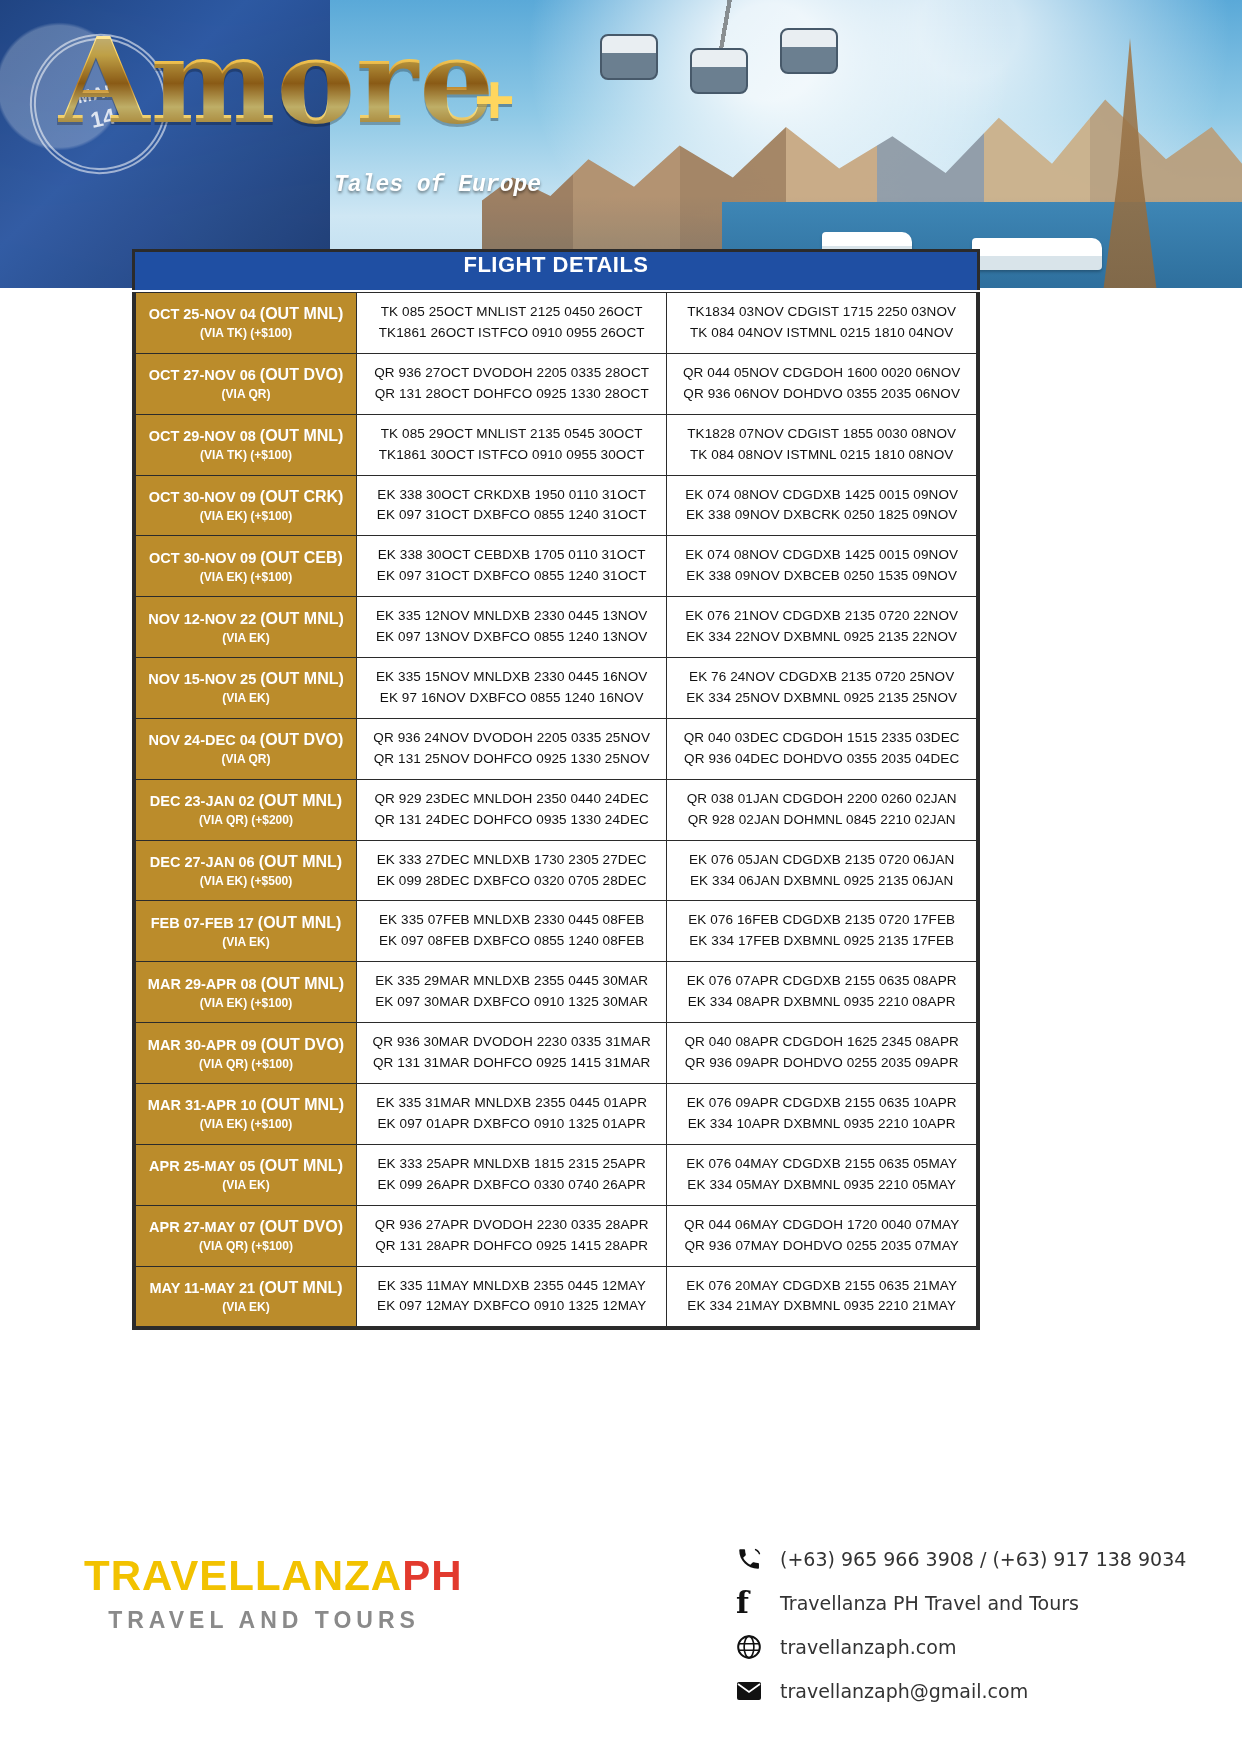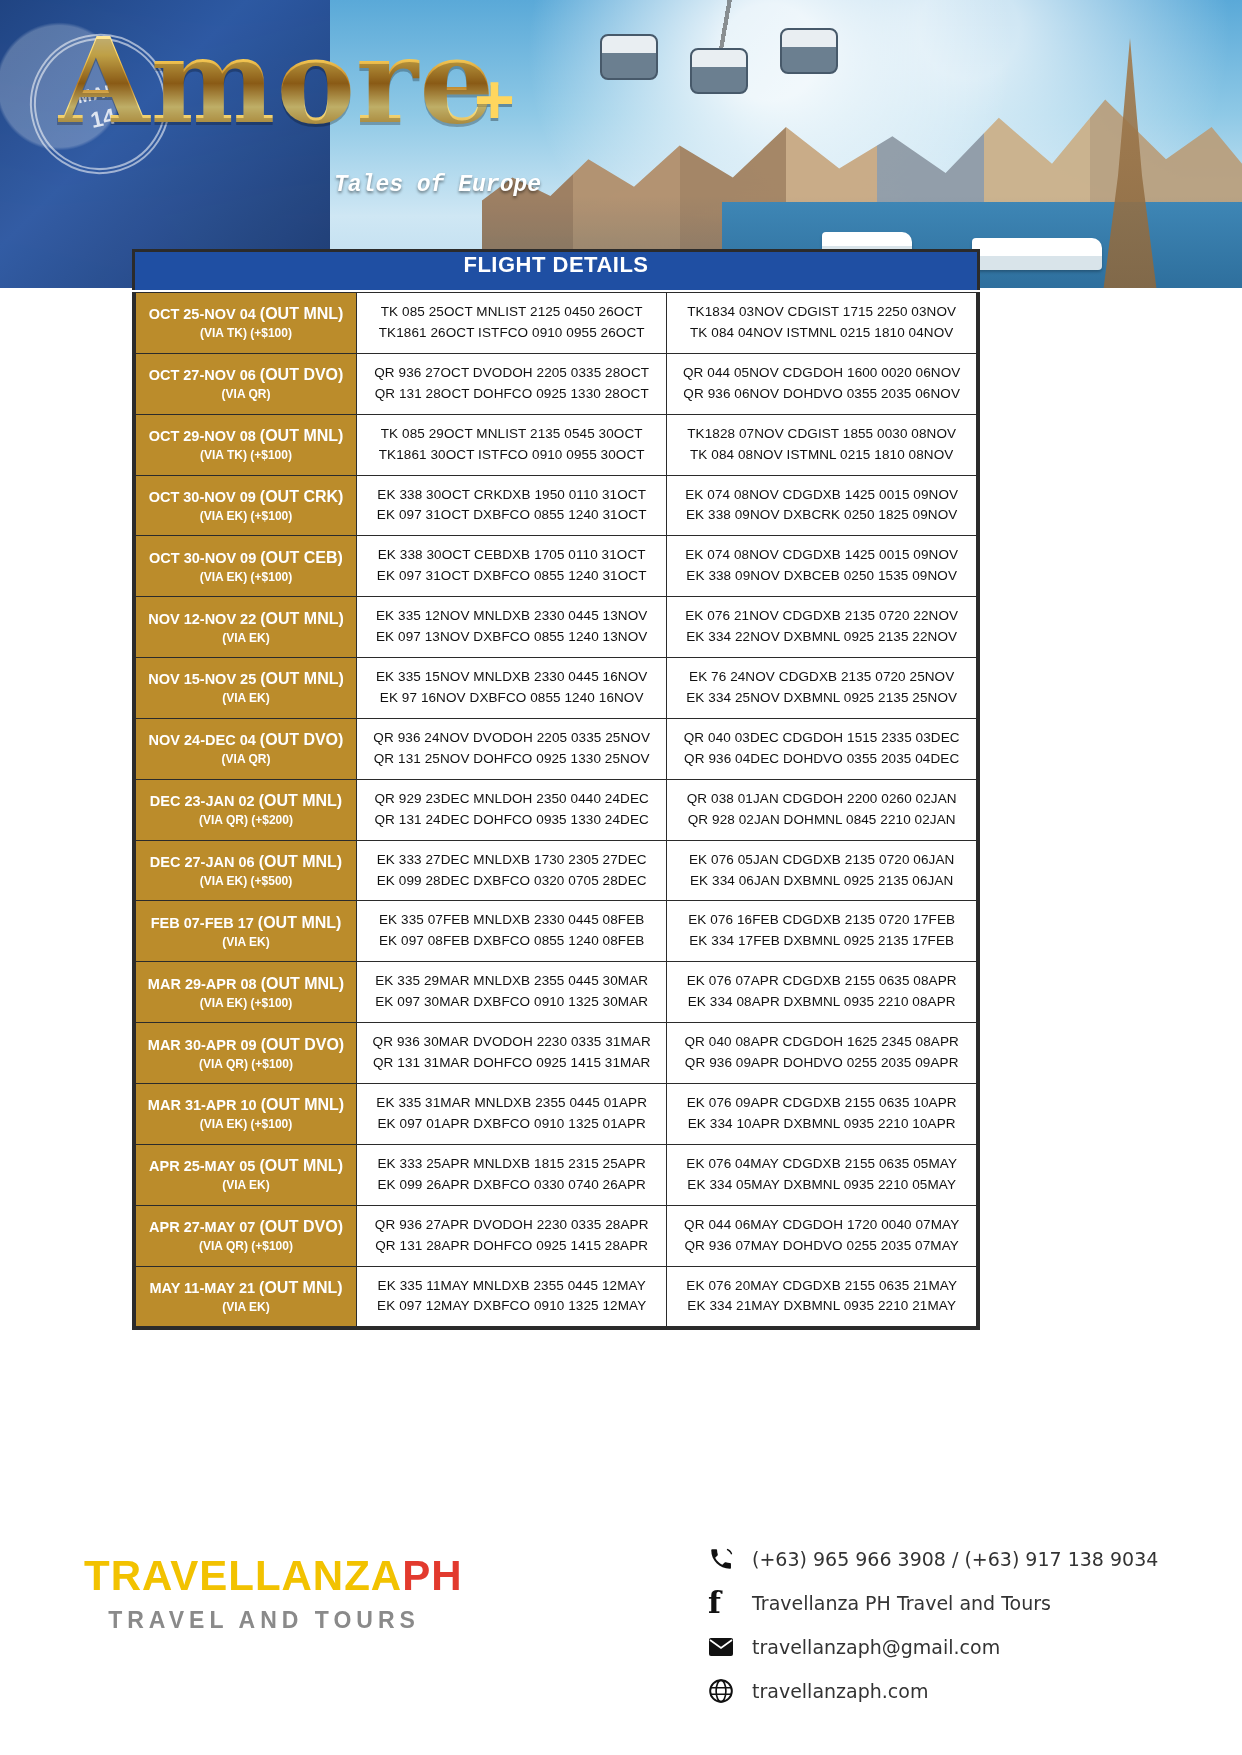--- a/index.html
+++ b/index.html
@@ -139,21 +139,21 @@
   .brand .name{
     font-size:42px;font-weight:bold;letter-spacing:1px;line-height:1;
     font-family:"Liberation Sans", sans-serif;
   }
   .brand .name span:nth-child(1){color:#f2c200;}
   .brand .name span:nth-child(2){color:#e23a2e;}
   .brand .name span:nth-child(3){color:#1f4fa3;}
   .brand .sub{
     margin-top:10px;font-size:23px;letter-spacing:5px;color:#8a8a8a;font-weight:bold;
   }
-  .contacts{position:absolute;left:704px;top:22px;}
+  .contacts{position:absolute;left:732px;top:22px;}
   .crow{display:flex;align-items:center;height:44px;}
   .crow .ic{
     width:34px;height:34px;margin-right:14px;display:flex;align-items:center;justify-content:center;
     color:#111;
   }
   .crow .tx{font-size:19px;color:#333;font-family:"DejaVu Sans", sans-serif;}
   .fb{
     width:26px;height:30px;font-family:"DejaVu Serif",serif;font-weight:bold;font-size:30px;line-height:30px;
   }
 </style>
@@ -447,31 +447,31 @@
         <div class="tx">(+63) 965 966 3908 / (+63) 917 138 9034</div>
       </div>
       <div class="crow">
         <div class="ic">
           <div class="fb">f</div>
         </div>
         <div class="tx">Travellanza PH Travel and Tours</div>
       </div>
       <div class="crow">
         <div class="ic">
-          <svg width="26" height="20" viewBox="0 0 26 20">
-            <rect x="1" y="1" width="24" height="18" rx="2" fill="#111"></rect>
-            <path d="M2 3l11 8 11-8" stroke="#fff" stroke-width="1.8" fill="none"></path>
-          </svg>
-        </div>
-        <div class="tx">travellanzaph@gmail.com</div>
-      </div>
-      <div class="crow">
-        <div class="ic">
           <svg width="26" height="26" viewBox="0 0 24 24">
             <circle cx="12" cy="12" r="10" fill="none" stroke="#111" stroke-width="1.8"></circle>
             <ellipse cx="12" cy="12" rx="4.5" ry="10" fill="none" stroke="#111" stroke-width="1.5"></ellipse>
             <path d="M2.5 9h19M2.5 15h19" stroke="#111" stroke-width="1.5"></path>
           </svg>
         </div>
         <div class="tx">travellanzaph.com</div>
       </div>
+      <div class="crow">
+        <div class="ic">
+          <svg width="26" height="20" viewBox="0 0 26 20">
+            <rect x="1" y="1" width="24" height="18" rx="2" fill="#111"></rect>
+            <path d="M2 3l11 8 11-8" stroke="#fff" stroke-width="1.8" fill="none"></path>
+          </svg>
+        </div>
+        <div class="tx">travellanzaph@gmail.com</div>
+      </div>
     </div>
 </div>
 
 </body></html>

